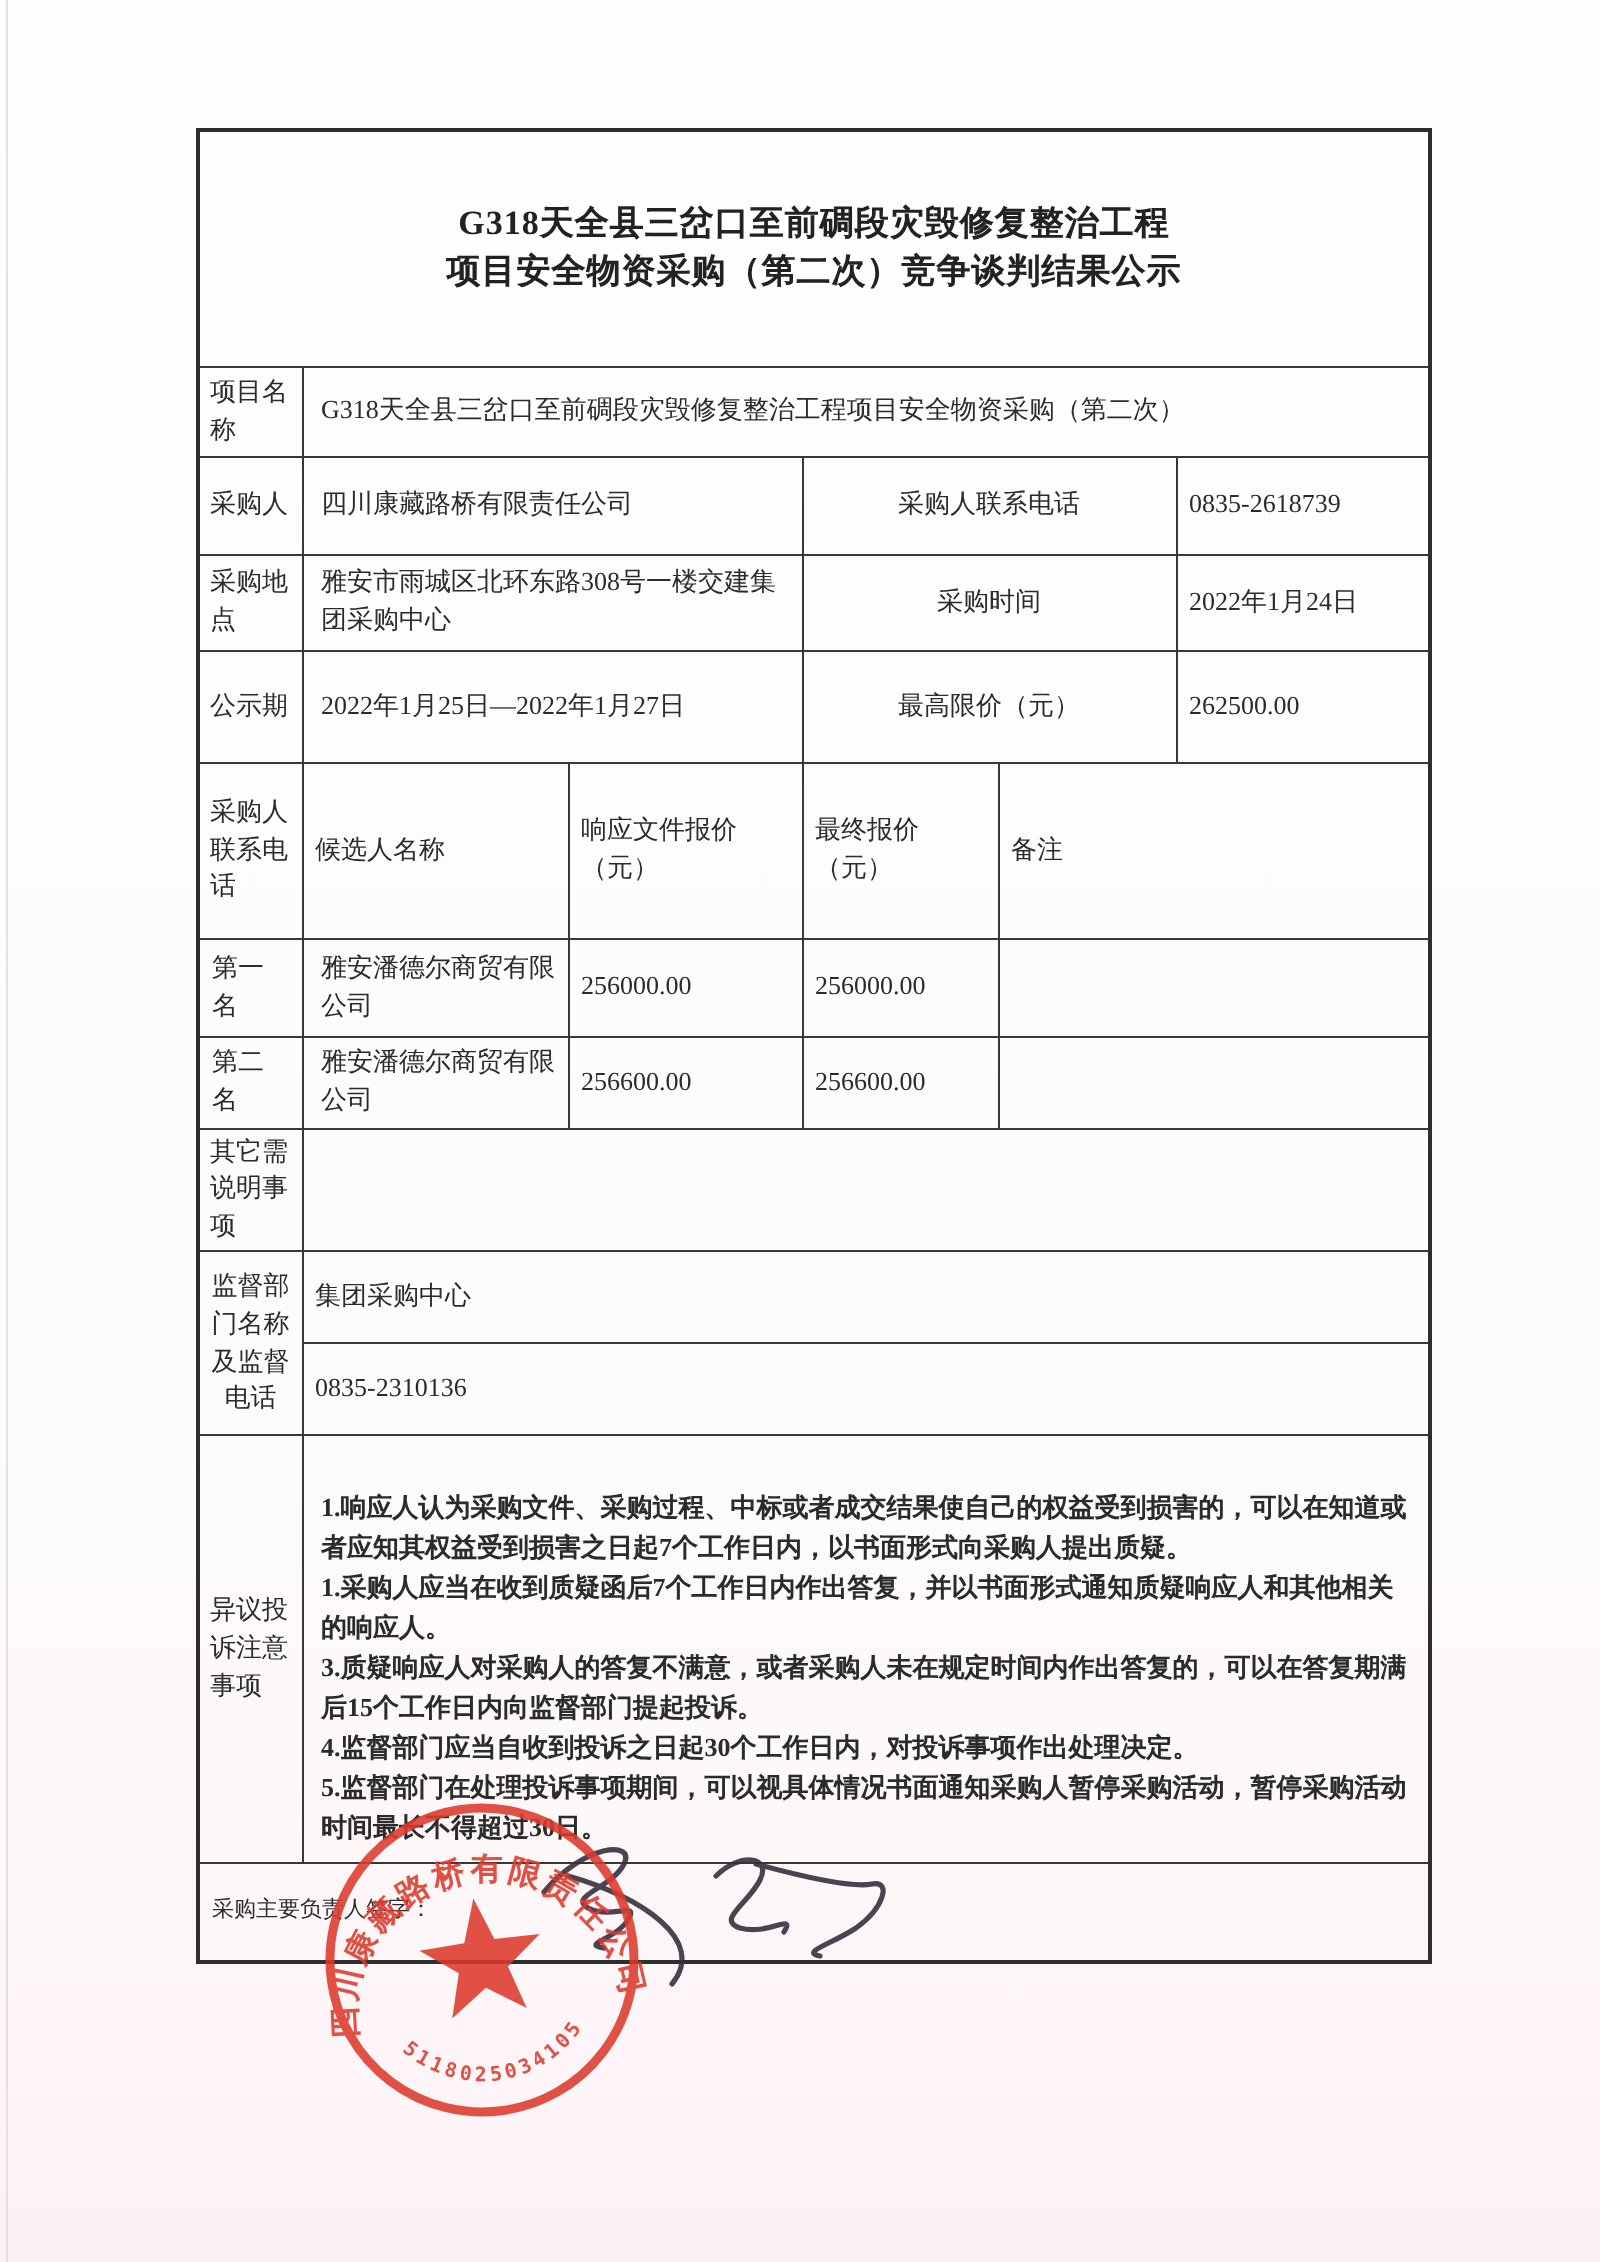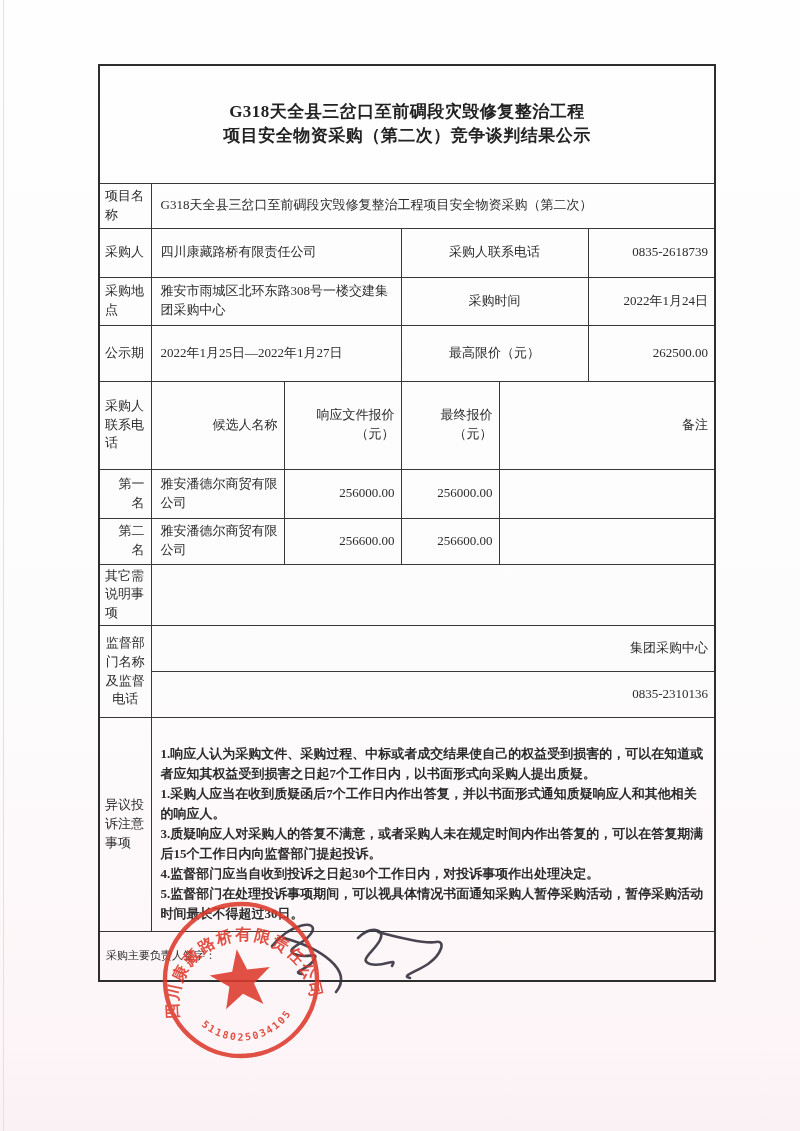--- a/index.html
+++ b/index.html
@@ -26,21 +26,21 @@
     vertical-align: middle;
     padding: 2px 6px;
     line-height: 1.45;
     word-break: break-all;
   }
   td.title-cell { text-align: center; vertical-align: middle; }
   .title-line { font-weight: bold; font-size: 17px; line-height: 24px; letter-spacing: 0.5px; color: #222; }
   td.label { padding: 2px 4px 2px 5px; margin-left: 32px; }
   td.label-center { text-align: center; padding: 2px 2px; }
   td.val-left { padding-left: 9px; }
-  td.center { text-align: right; }
+  td.center { text-align: left; }
   td.complaint-cell { vertical-align: top; padding: 26px 8px 6px 9px; }
   .complaint-cell p { line-height: 20px; margin: 0; font-weight: bold; }
   .sig-cell { padding-left: 5px; font-size: 11px; }
   .stamp-wrap {
     position: absolute; left: 158px; top: 897px; width: 166px; height: 166px;
     transform: rotate(-8deg); opacity: 0.88; z-index: 5; pointer-events: none;
   }
   .sig-wrap {
     position: absolute; left: 250px; top: 908px; width: 210px; height: 90px;
     z-index: 4; pointer-events: none;

